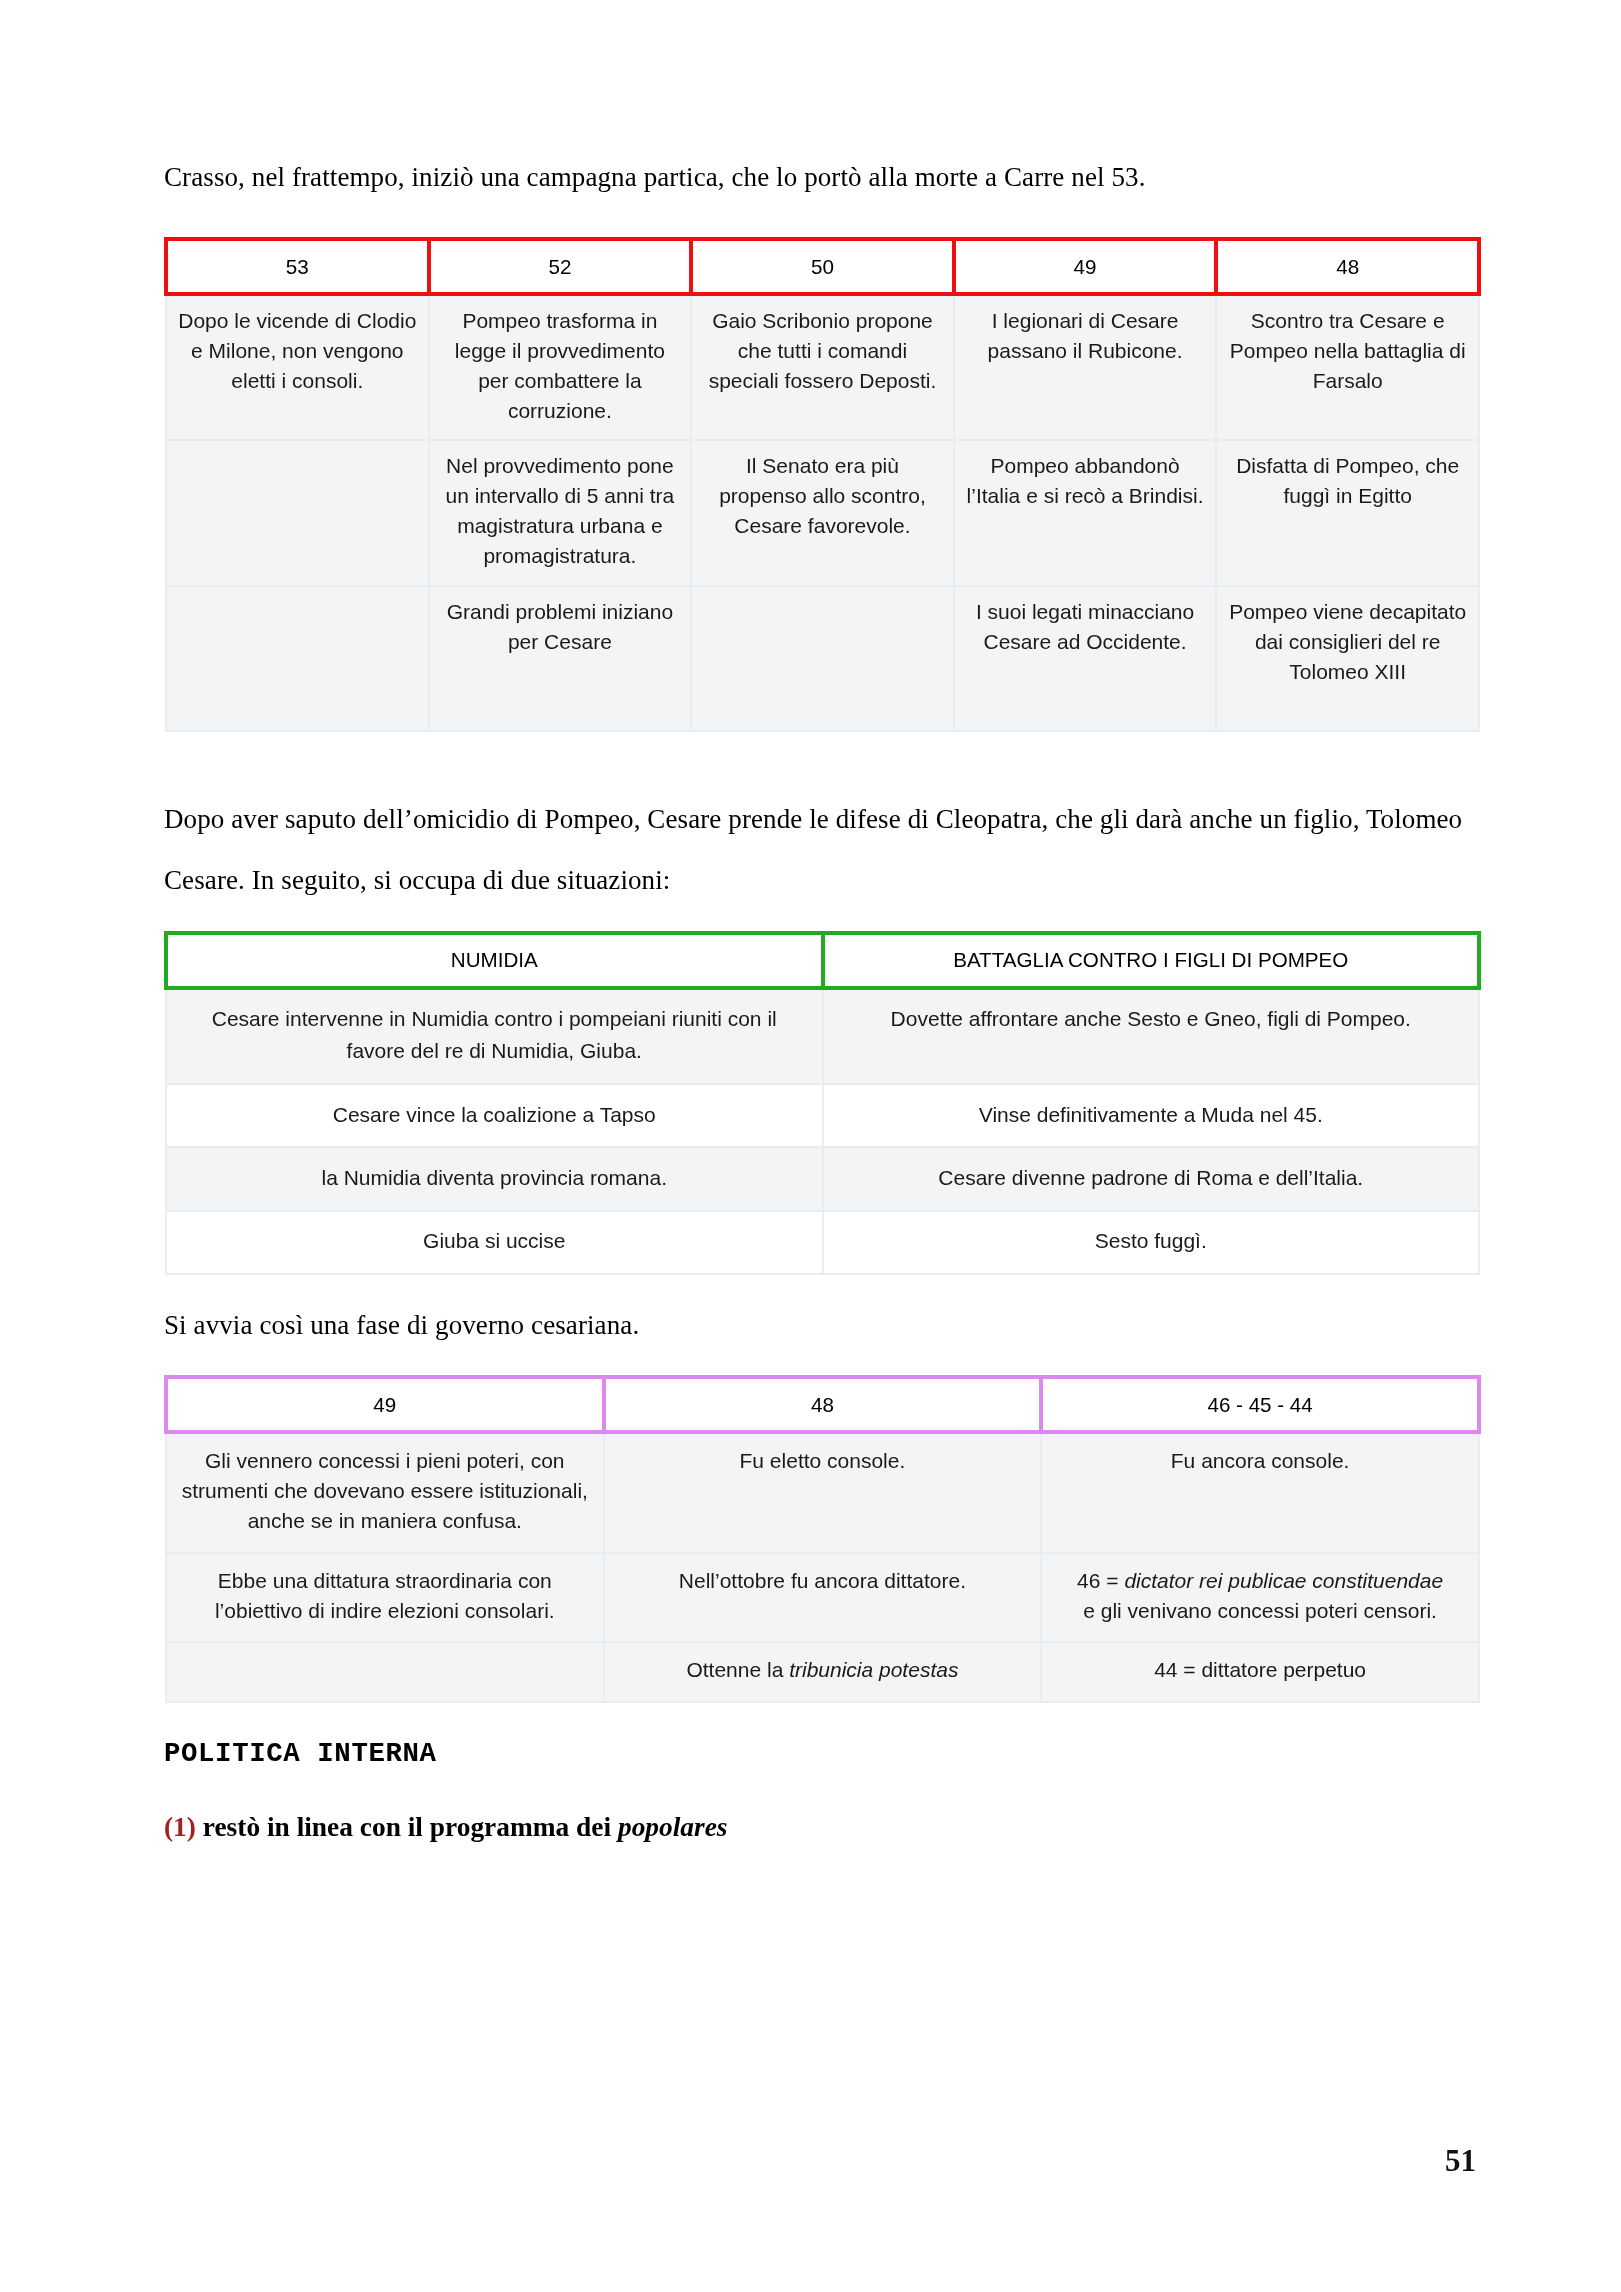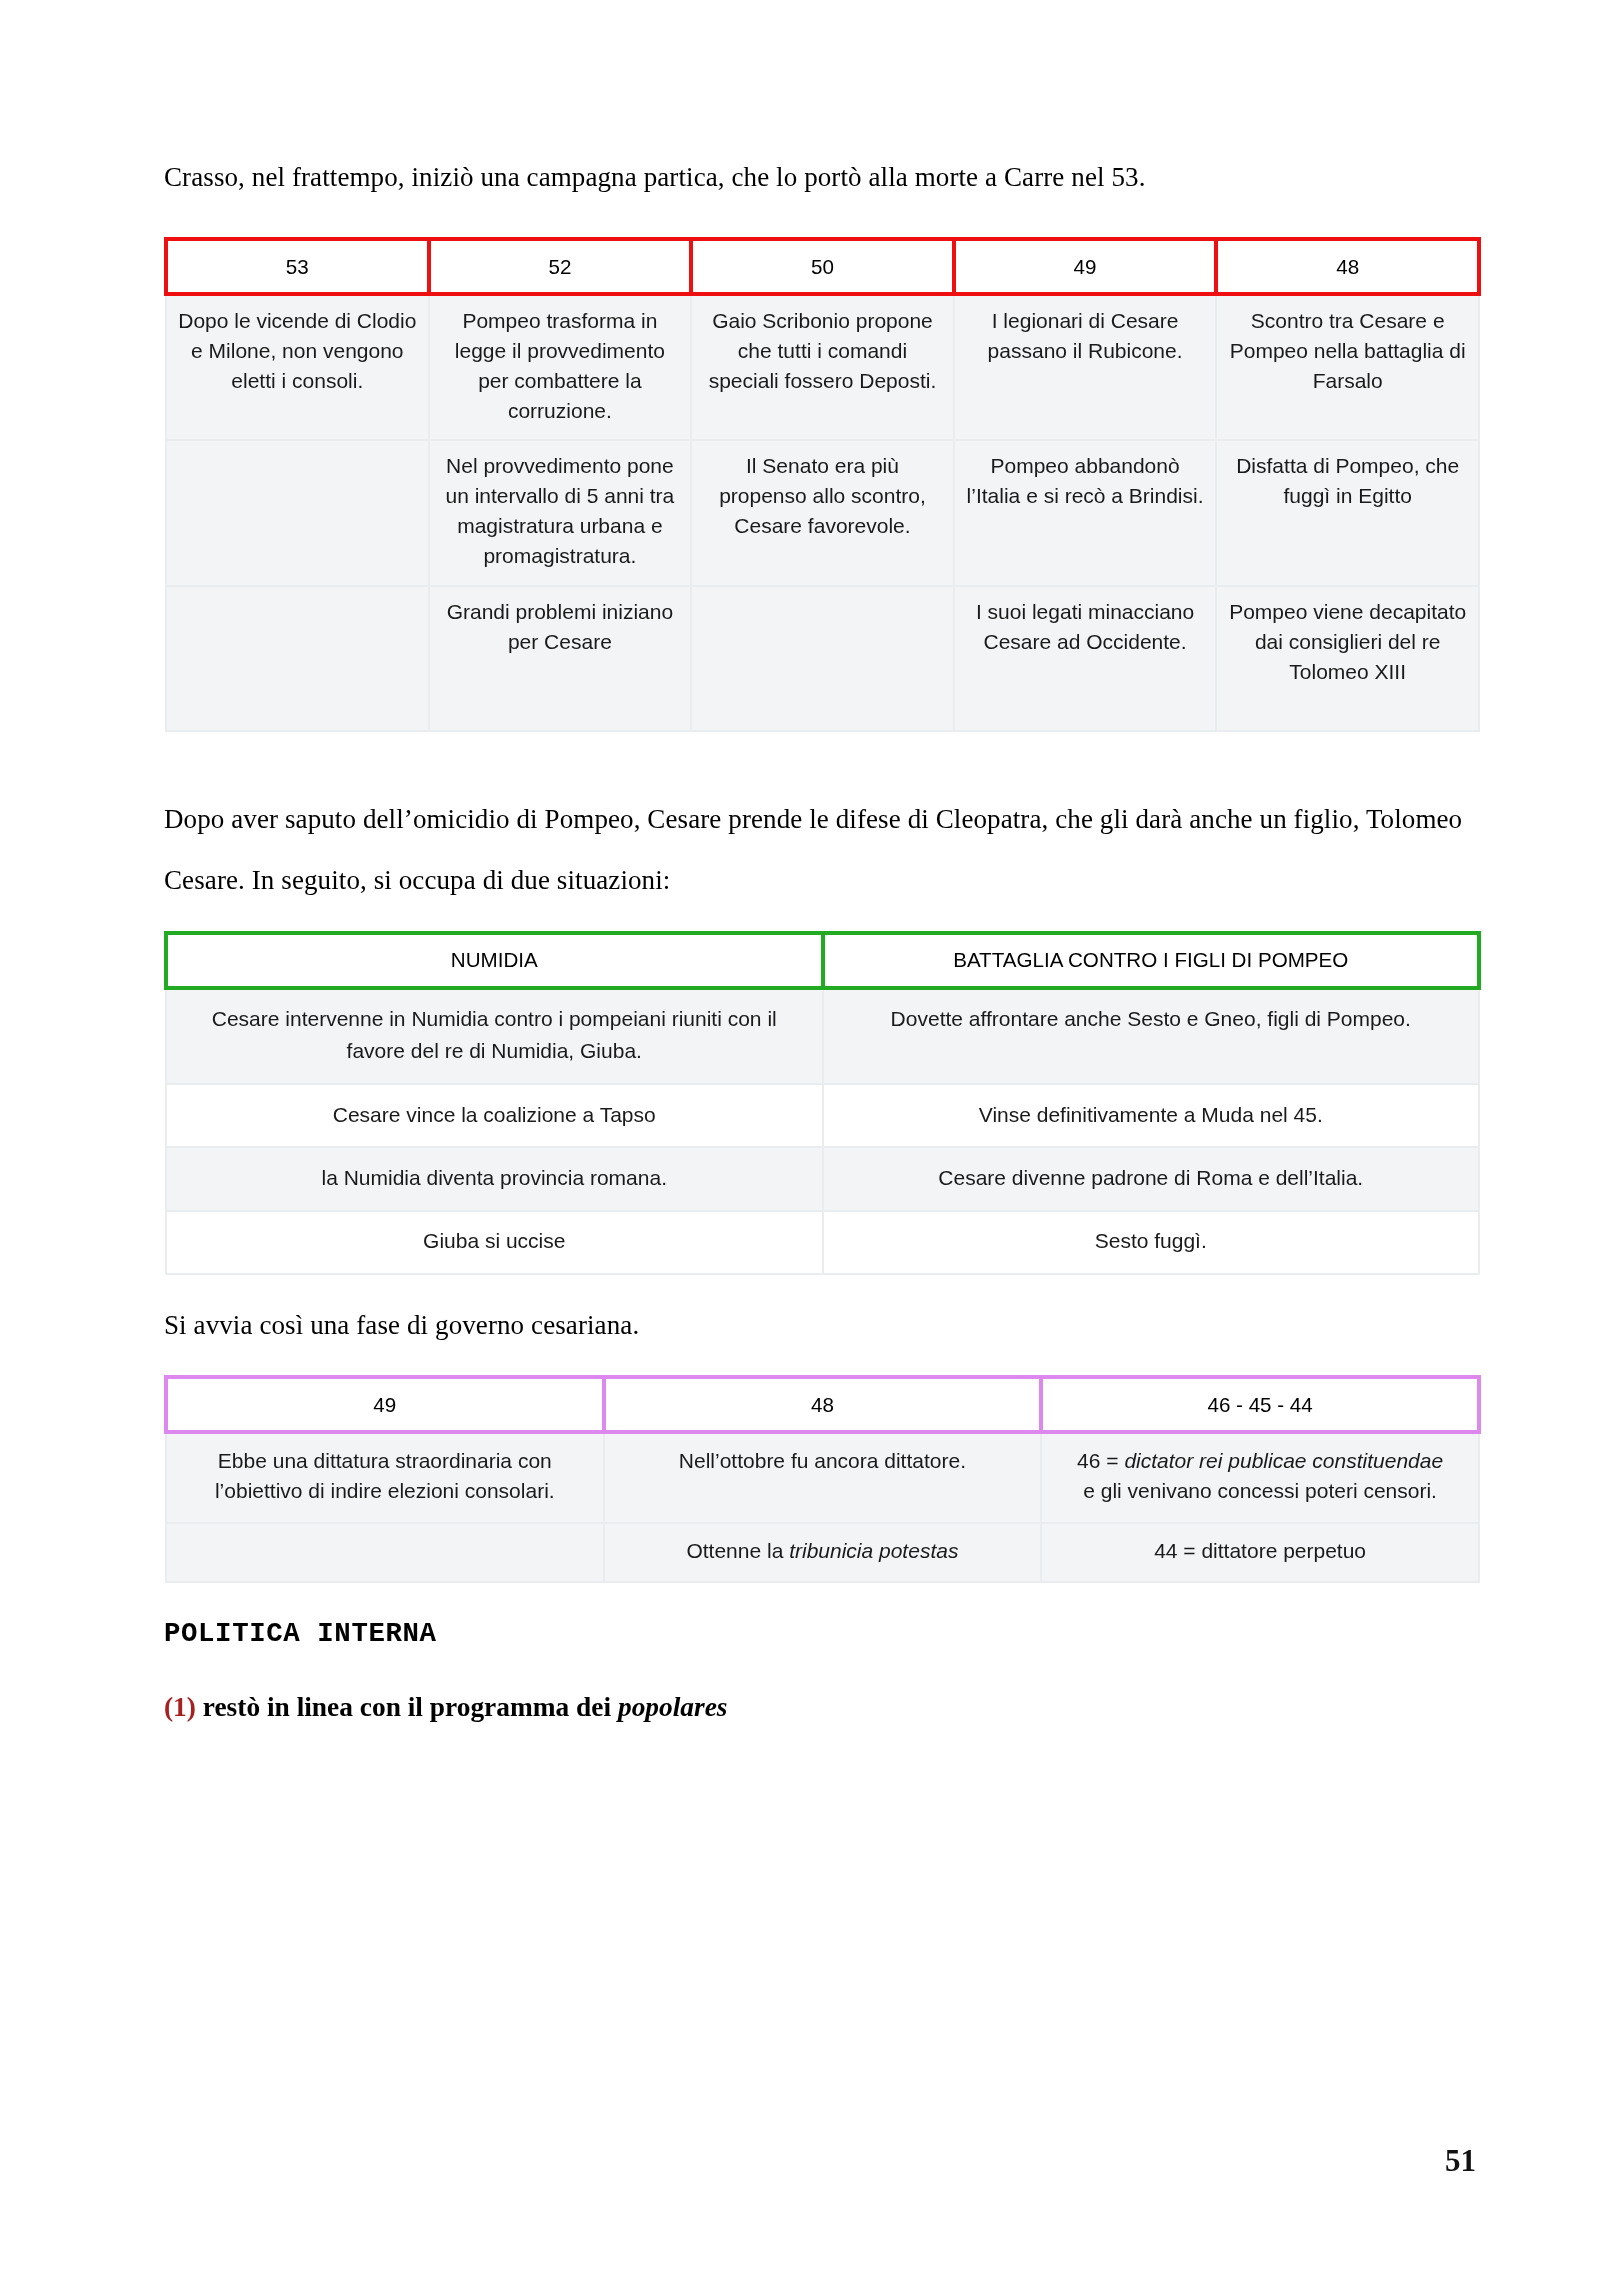--- a/index.html
+++ b/index.html
@@ -208,20 +208,25 @@
     <table class="doc-table hdr-purple t3">
       <thead>
         <tr>
           <th style="width:33.33%">49</th>
           <th style="width:33.33%">48</th>
           <th style="width:33.34%">46 - 45 - 44</th>
         </tr>
       </thead>
       <tbody>
         <tr>
+          <td>Gli vennero concessi i pieni poteri, con strumenti che dovevano essere istituzionali, anche se in maniera confusa.</td>
+          <td>Fu eletto console.</td>
+          <td>Fu ancora console.</td>
+        </tr>
+        <tr>
           <td>Ebbe una dittatura straordinaria con l’obiettivo di indire elezioni consolari.</td>
           <td>Nell’ottobre fu ancora dittatore.</td>
           <td>
             <span>46 = </span><span class="ital">dictator rei publicae constituendae</span><br>
             <span>e gli venivano concessi poteri censori.</span>
           </td>
         </tr>
         <tr>
           <td></td>
           <td>

